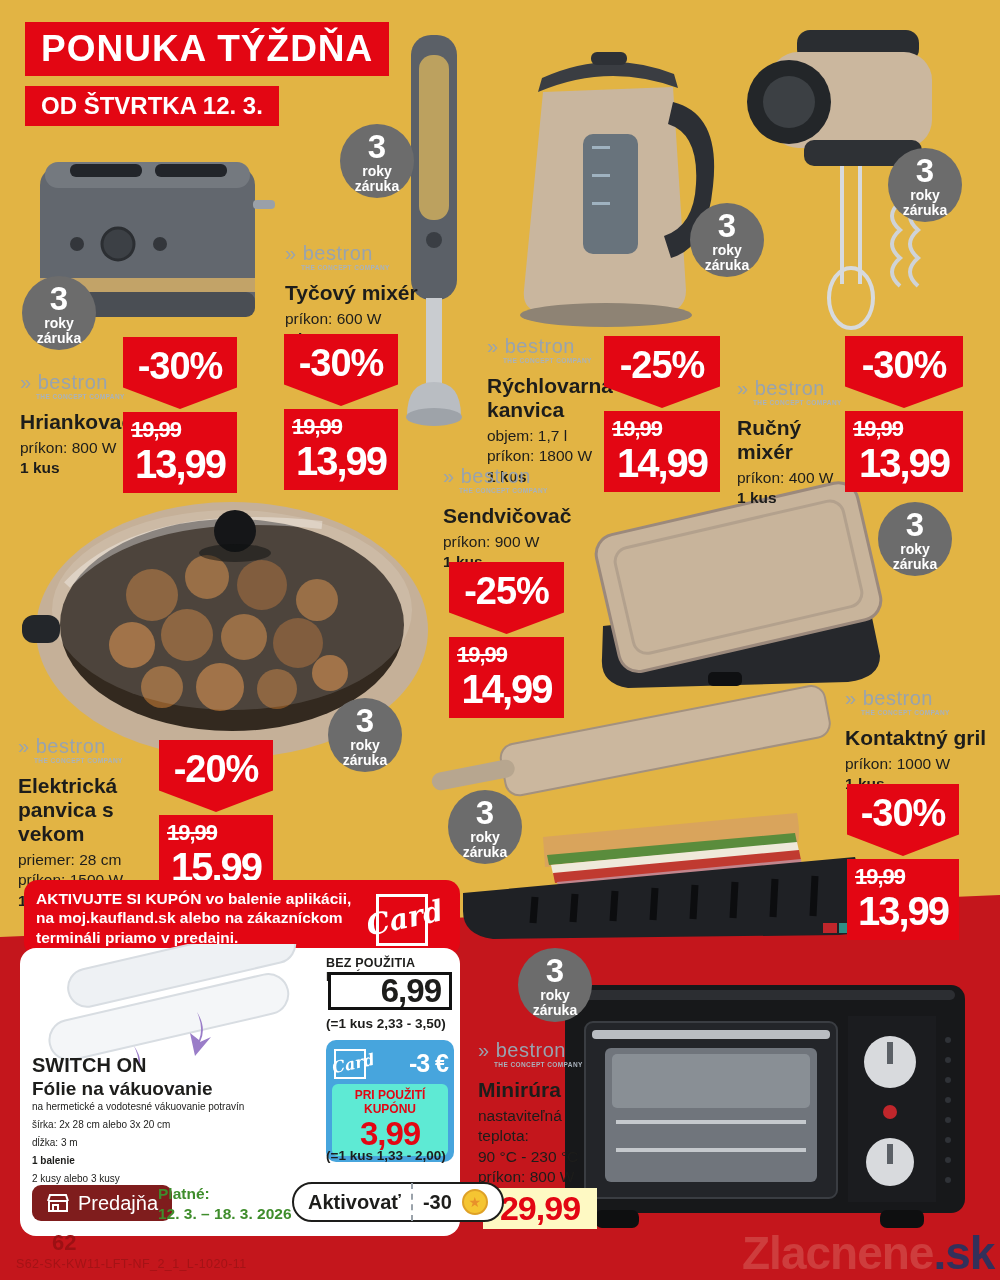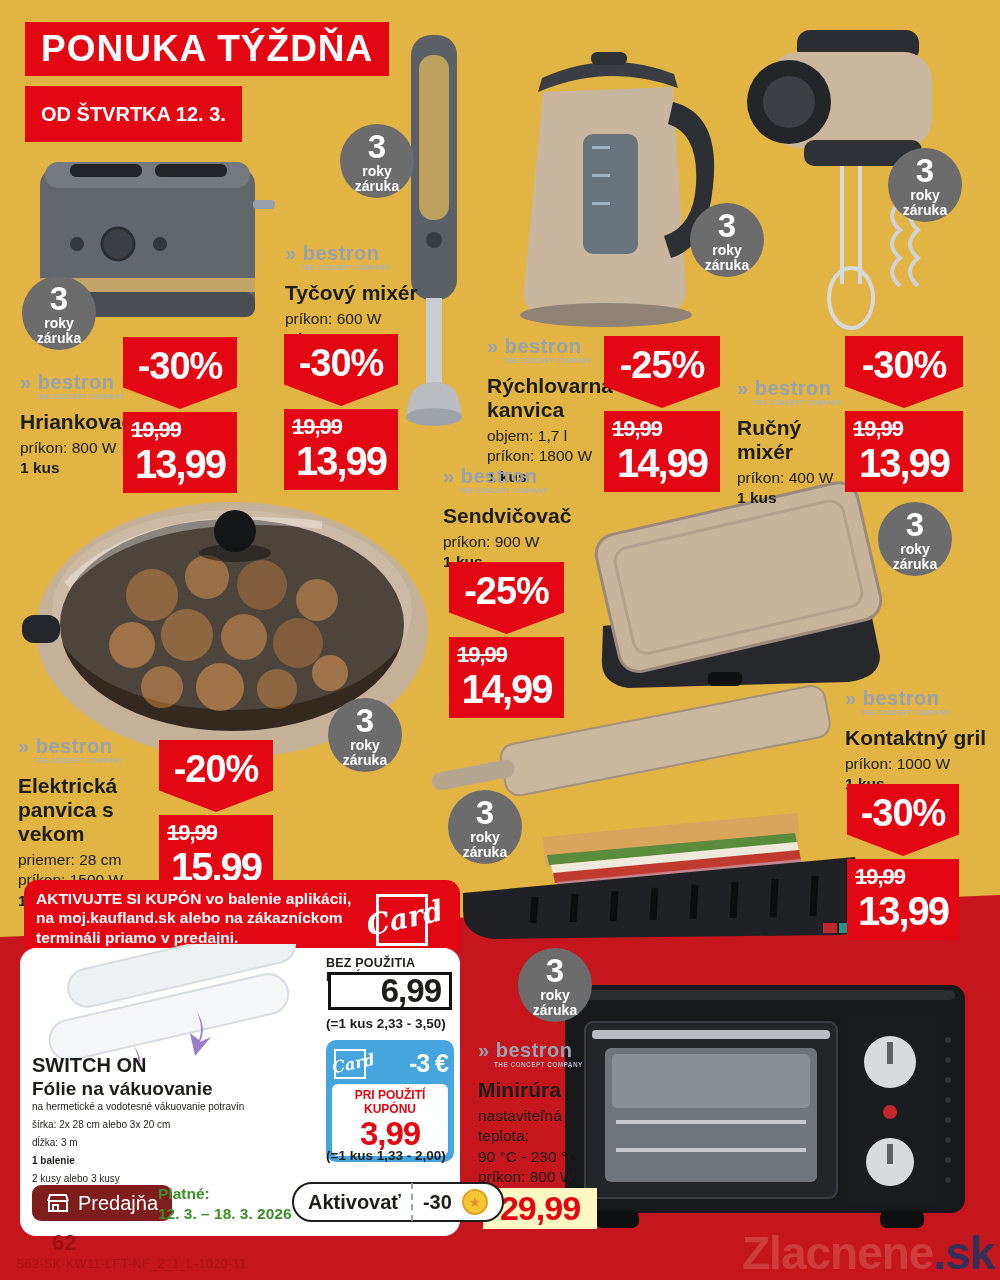--- a/index.html
+++ b/index.html
@@ -4,30 +4,30 @@
 <style>
   html,body{margin:0;padding:0;background:#888;}
   .page{position:relative;width:1000px;height:1280px;background:#e2b444;overflow:hidden;
         font-family:"Liberation Sans",sans-serif;color:#1d1d1b;}
   .redzone{position:absolute;left:0;top:875px;width:1000px;height:405px;background:#c4161c;
         clip-path:polygon(0 62px,100% 20px,100% 100%,0 100%);}
   
   .hdr{position:absolute;background:#e30613;color:#fff;font-weight:bold;display:flex;align-items:center;
        padding:0 16px;white-space:nowrap;}
   .hdr1{left:25px;top:22px;height:54px;font-size:37px;letter-spacing:1px;}
-  .hdr2{left:25px;top:86px;height:56px;font-size:20px;}
+  .hdr2{left:25px;top:86px;height:40px;font-size:24px;}
   
   .badge{position:absolute;width:74px;height:74px;border-radius:50%;background:#6c6c6c;color:#fff;
          display:flex;flex-direction:column;align-items:center;justify-content:center;line-height:1;}
   .badge .n{font-size:33px;font-weight:bold;}
   .badge .t{font-size:14px;font-weight:bold;margin-top:1px;}
   
   .info{position:absolute;}
   .brand{line-height:1;margin-bottom:9px;}
-  .brand .bn{font-size:20px;font-weight:bold;color:#98a3af;letter-spacing:.5px;}
+  .brand .bn{font-size:20px;font-weight:normal;color:#98a3af;letter-spacing:.5px;}
   .brand .bn::before{content:"» ";color:#98a3af;}
   .brand .bt{display:block;font-size:6.5px;color:#a9b2bc;letter-spacing:.4px;margin:2px 0 0 16px;font-weight:bold;}
   .pname{font-size:21px;font-weight:bold;line-height:1.15;margin-bottom:4px;}
   .spec{font-size:15.5px;line-height:1.32;}
   .spec.b{font-weight:bold;}
   
   .tag{position:absolute;}
   .tag .disc{background:#e30613;color:#fff;font-weight:bold;font-size:38px;text-align:center;
        height:72px;line-height:58px;letter-spacing:-1px;
        clip-path:polygon(0 0,100% 0,100% 70%,50% 100%,0 70%);}
@@ -56,21 +56,21 @@
         justify-content:flex-end;padding-right:8px;box-sizing:border-box;padding-left:35px;}
   .pbox span{font-size:33px;font-weight:bold;letter-spacing:-1px;}
   .unit{font-size:13.5px;font-weight:bold;}
   .bluebox{background:#47a5dd;border-radius:10px;width:128px;box-sizing:border-box;padding:6px;}
   .bb-top{display:flex;align-items:center;justify-content:space-between;height:34px;}
   .minicard{position:relative;width:42px;height:32px;display:flex;align-items:center;justify-content:center;color:#fff;}
   .minicard .frame{position:absolute;left:2px;top:2px;width:28px;height:26px;border:2px solid #fff;}
   .minicard .ct{position:relative;font-family:"DejaVu Serif",serif;font-style:italic;font-weight:bold;font-size:16px;
         transform:rotate(-12deg);}
   .bb-disc{color:#fff;font-size:25px;font-weight:bold;letter-spacing:-1px;}
-  .bb-inner{background:#ffffff;border-radius:6px;margin-top:4px;text-align:center;padding:4px 2px 6px;}
+  .bb-inner{background:#5eead4;border-radius:6px;margin-top:4px;text-align:center;padding:4px 2px 6px;}
   .bb-label{color:#e30613;font-size:12px;font-weight:bold;}
   .bb-price{color:#e30613;font-size:33px;font-weight:bold;letter-spacing:-1px;line-height:1;margin-top:1px;}
   .storebtn{background:#7f1d1d;border-radius:9px;color:#fff;display:flex;align-items:center;gap:8px;
         padding:0 14px;height:36px;font-size:20px;border:none;}
   .valid{color:#3f8d2c;font-weight:bold;font-size:15.5px;line-height:1.3;}
   .activate{background:#fff;border:2.5px solid #1d1d1b;border-radius:22px;height:40px;display:flex;
         align-items:center;padding:0 14px;gap:10px;box-sizing:border-box;}
   .activate .al{font-size:20px;font-weight:bold;}
   .activate .dash{width:0;height:38px;border-left:2px dashed #9aa2aa;}
   .activate .pts{font-size:20px;font-weight:bold;}

